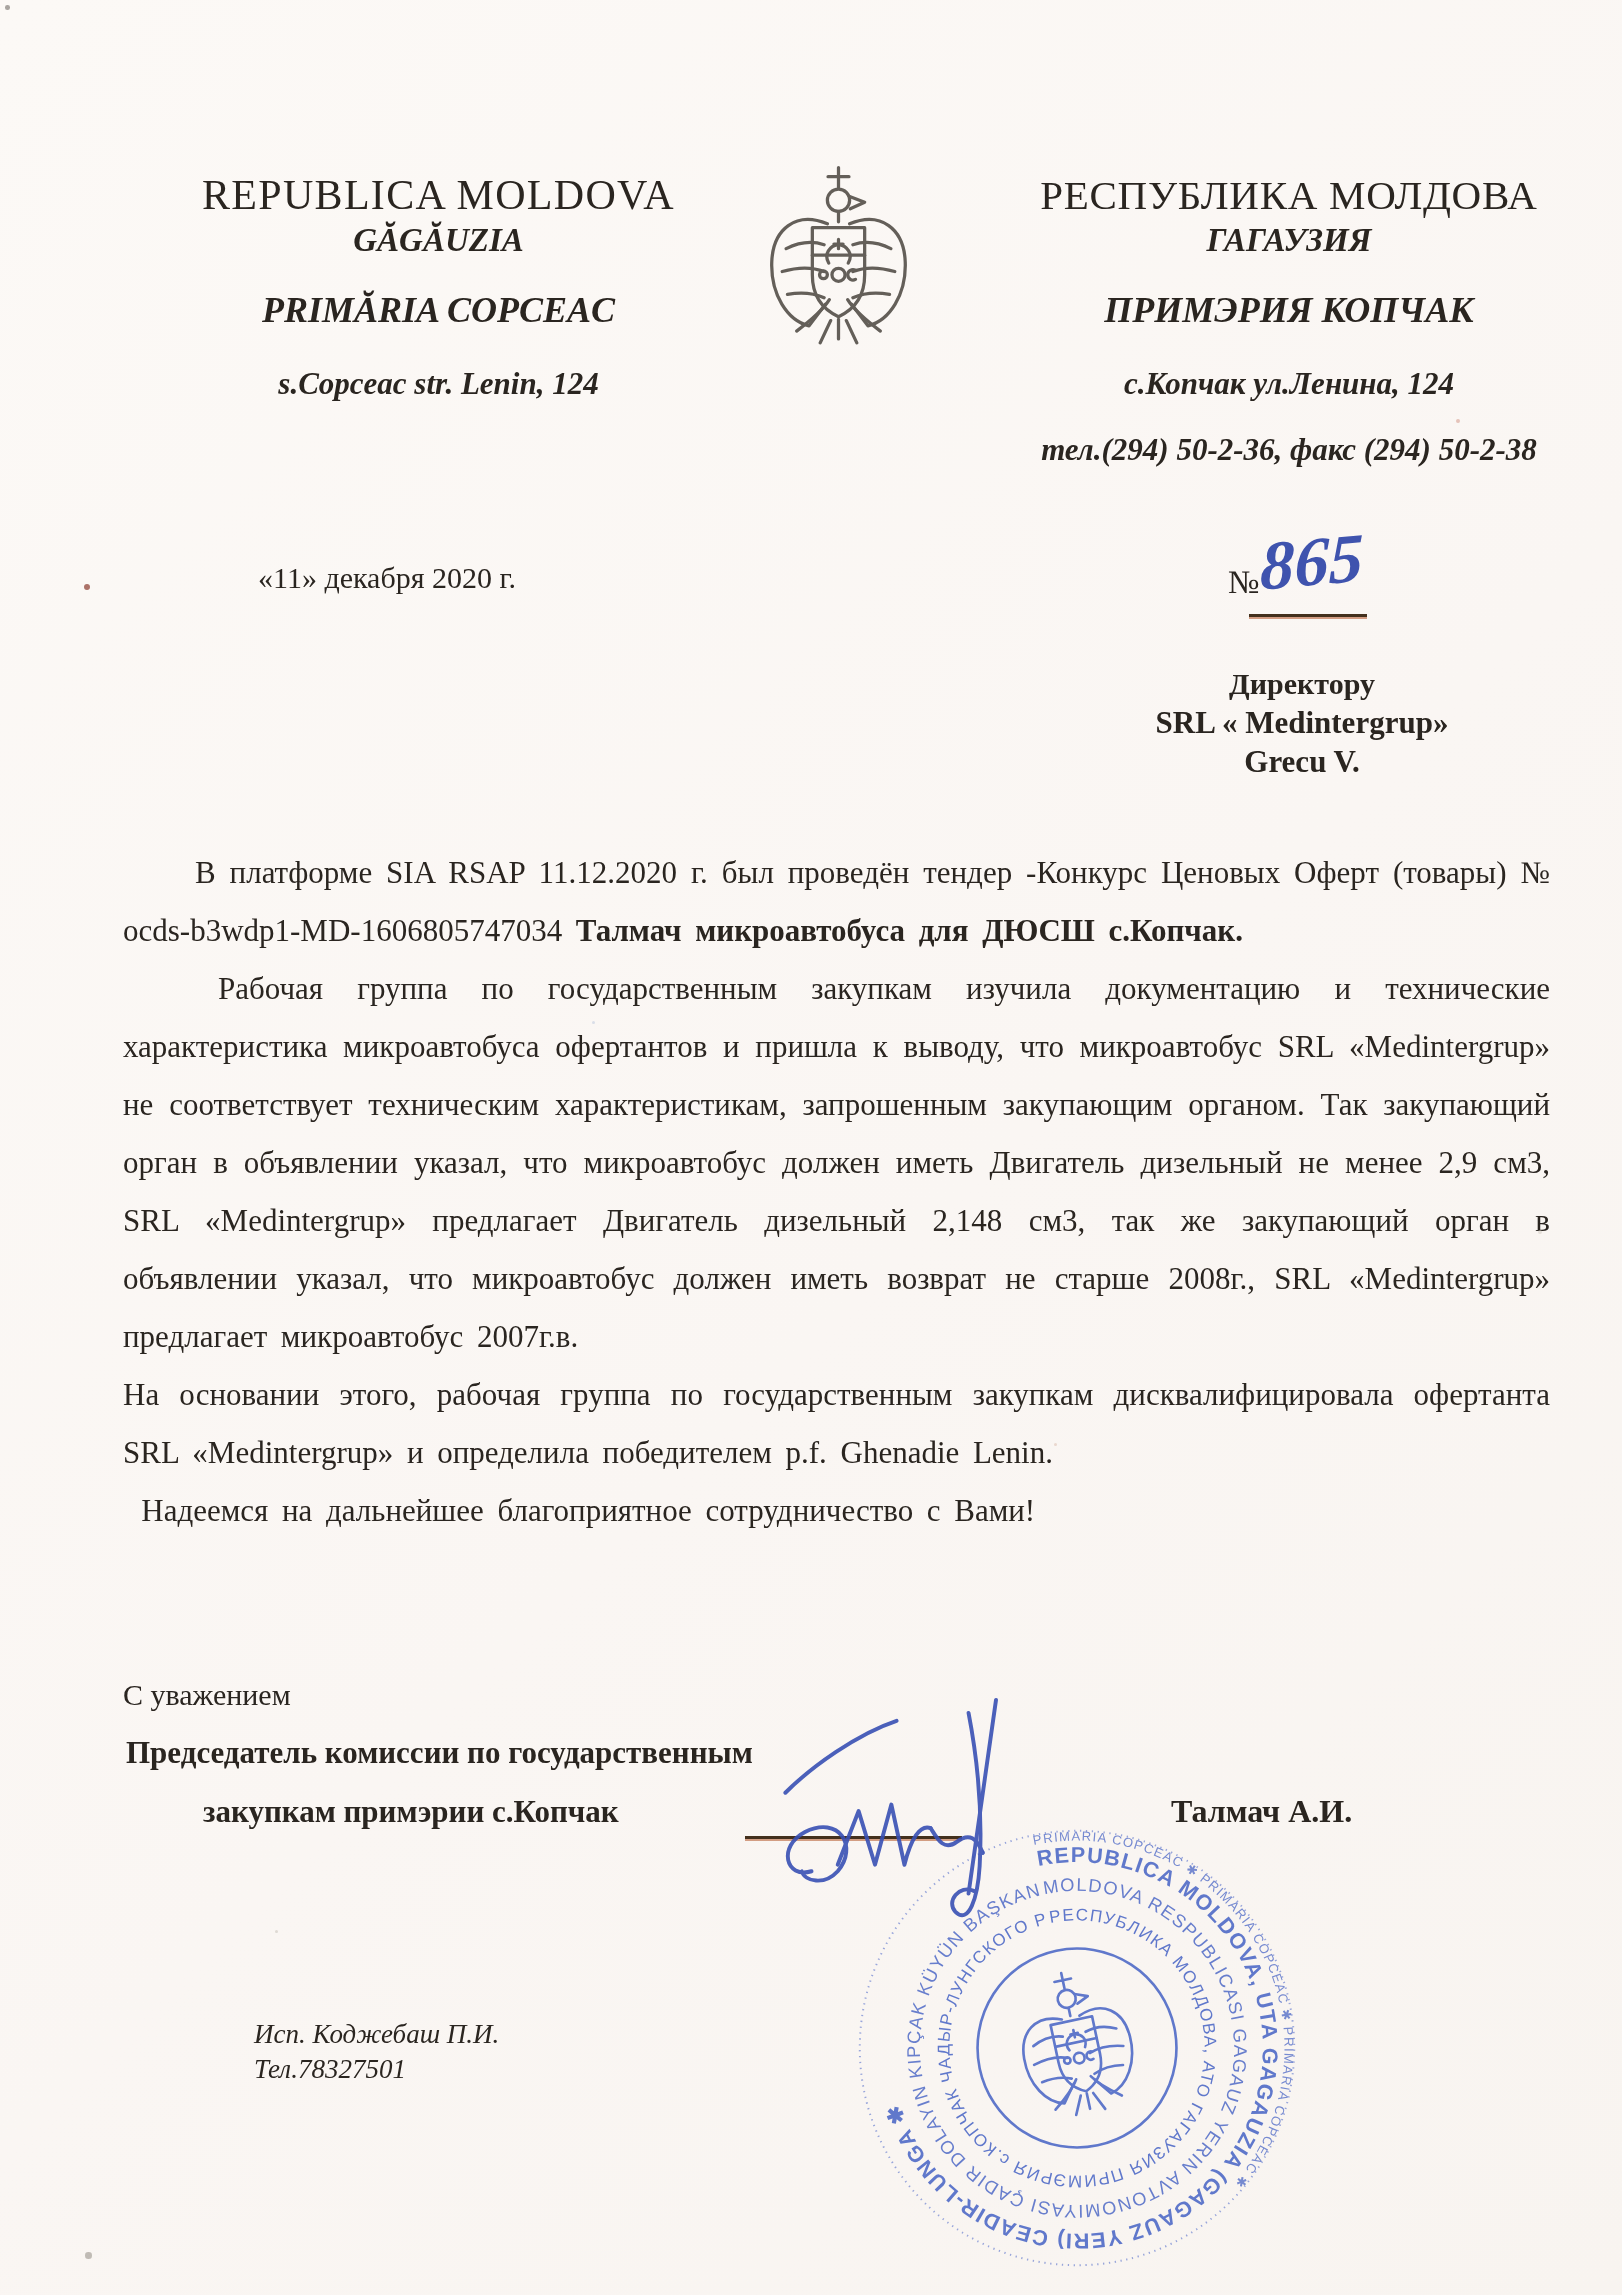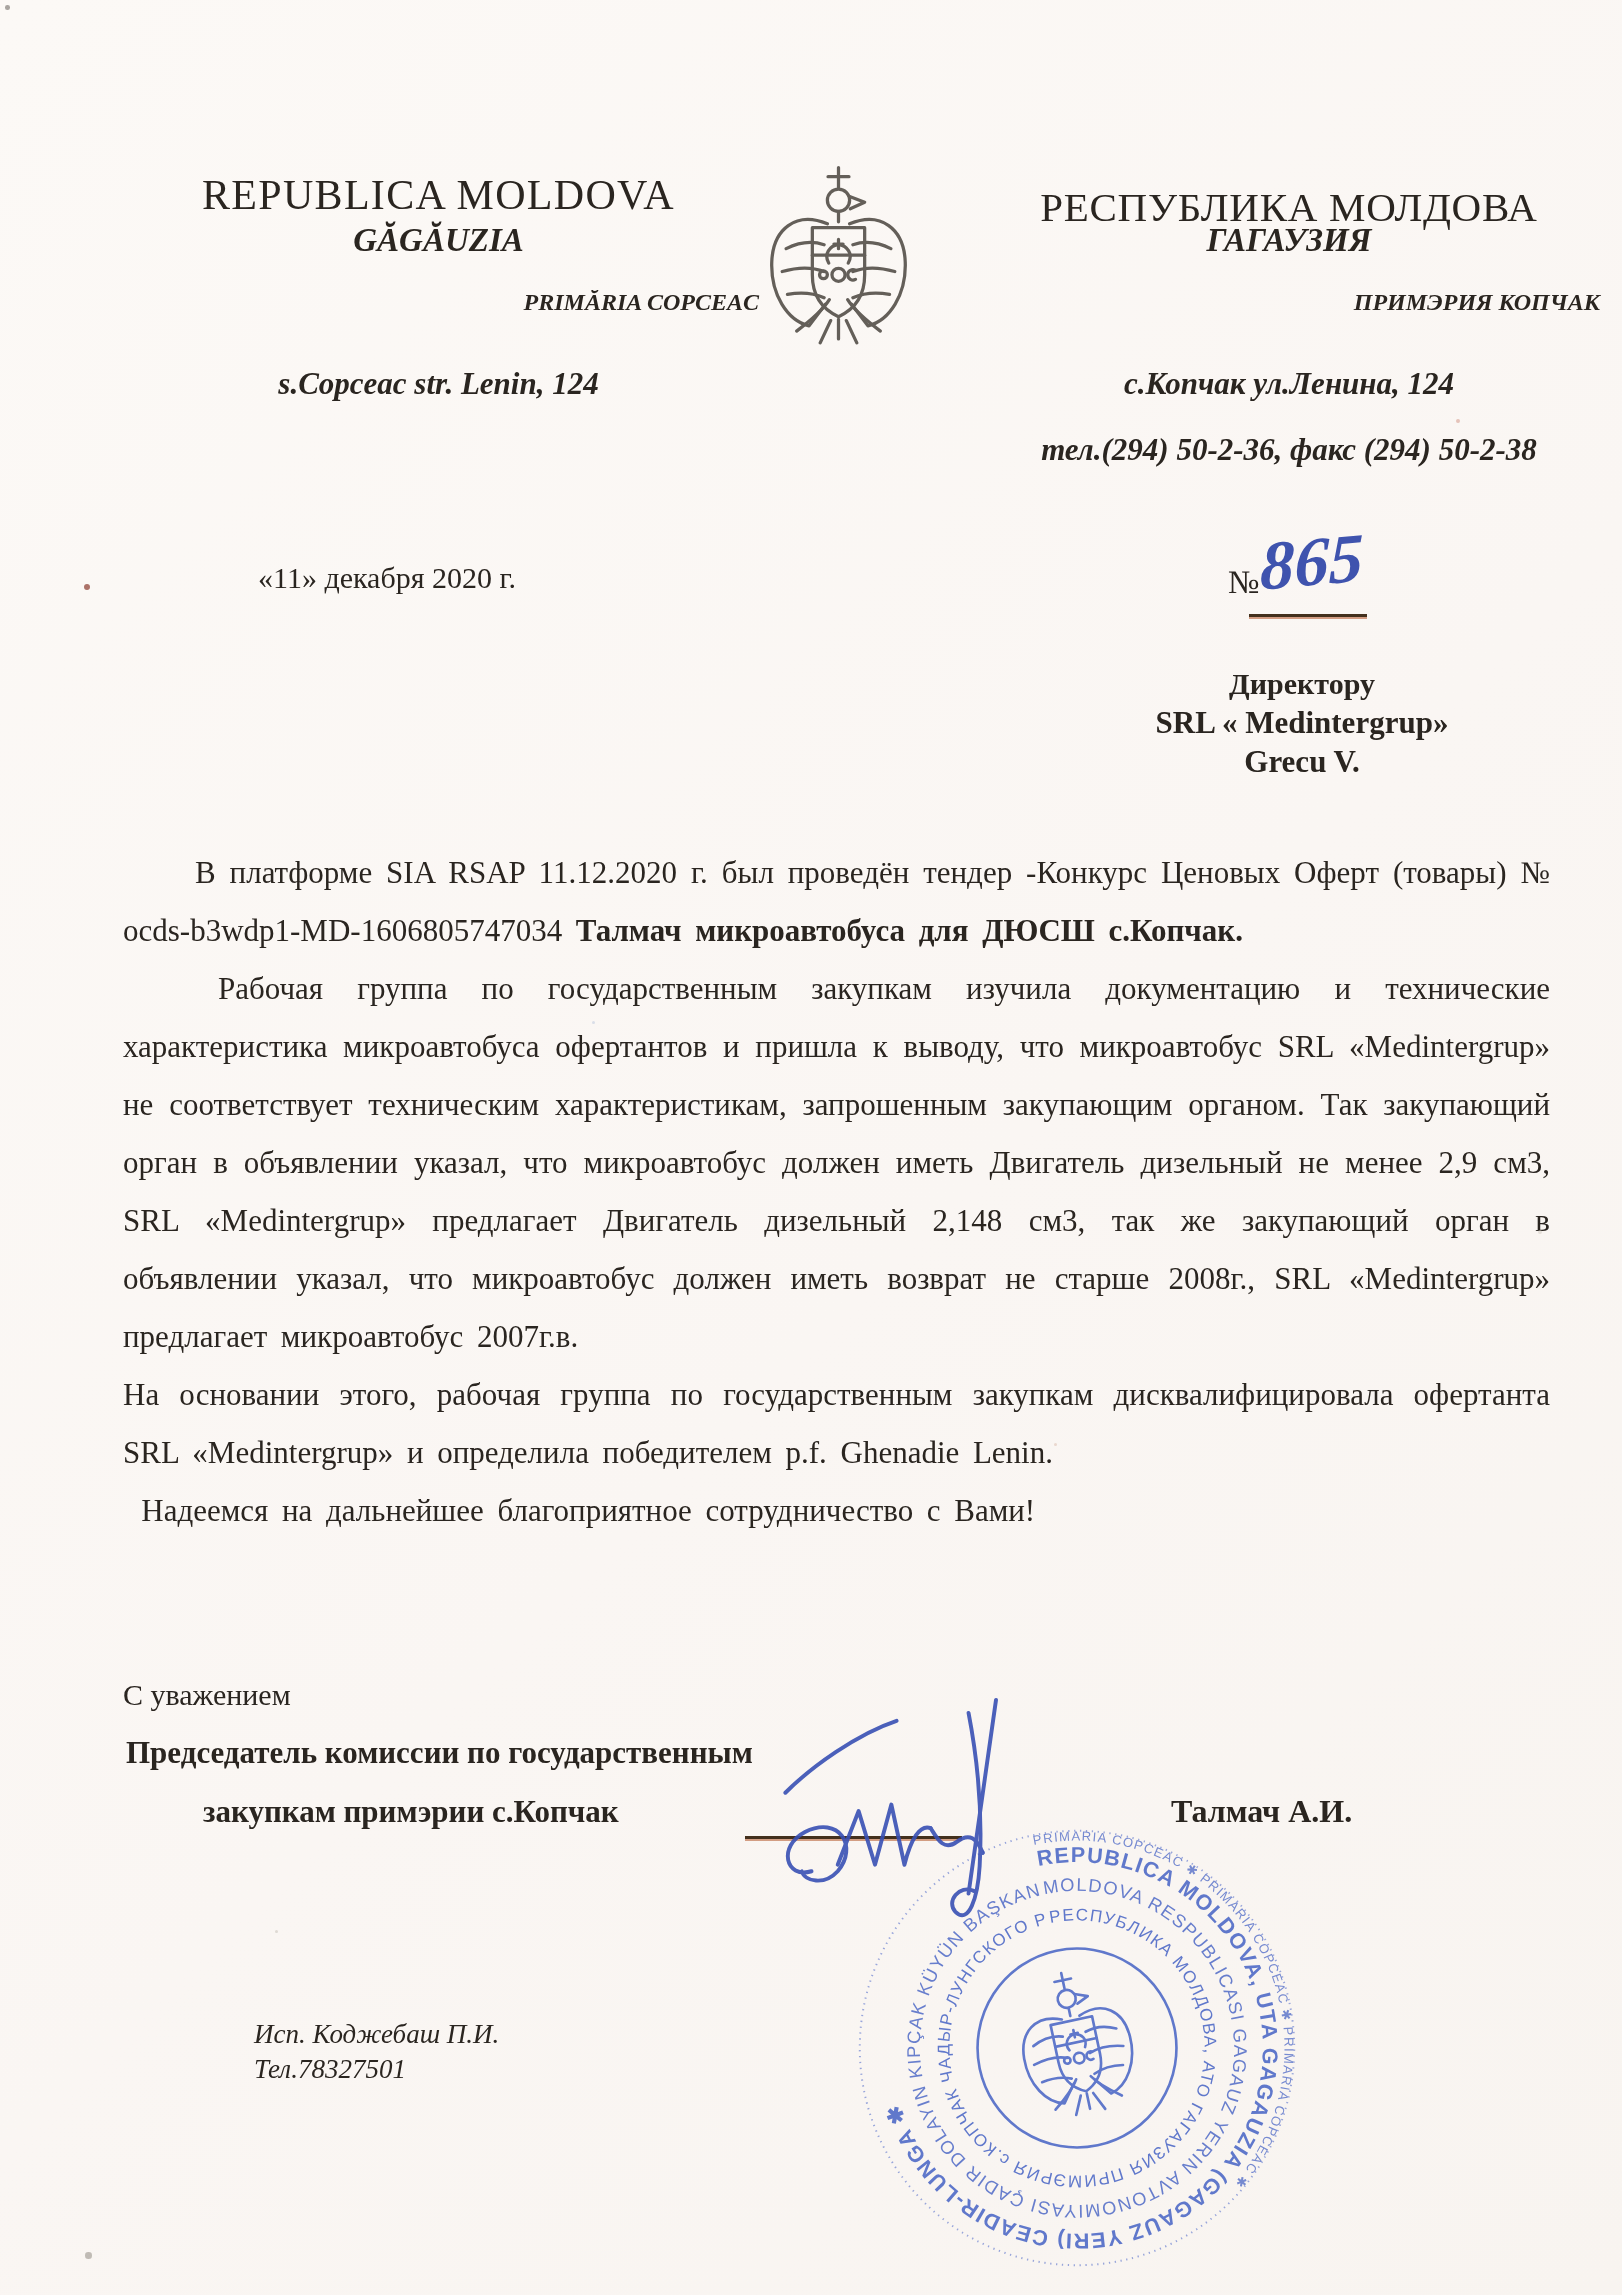--- a/index.html
+++ b/index.html
@@ -8,21 +8,21 @@
     background:linear-gradient(135deg,#fcf9f6 0%,#faf6f3 55%,#f8f4f0 100%);
     font-family:"Liberation Serif","DejaVu Serif",serif;color:#2a2520;
   }
   .abs{position:absolute;}
   .center{text-align:center;}
   .bi{font-weight:bold;font-style:italic;}
   .b{font-weight:bold;}
   .hdr-main{font-size:42px;letter-spacing:1.3px;white-space:nowrap;}
   .hdr-main-ru{font-size:41px;letter-spacing:0.7px;white-space:nowrap;}
   .hdr-sub{font-size:33px;white-space:nowrap;}
-  .hdr-org{font-size:24px;white-space:nowrap;text-align:right;}
+  .hdr-org{font-size:36px;white-space:nowrap;}
   .hdr-addr{font-size:31px;white-space:nowrap;}
   .ref-line{font-size:30px;white-space:nowrap;}
   .addr-line{font-size:31px;font-weight:bold;white-space:nowrap;line-height:39px;}
   #body-text{font-size:31px;line-height:58px;text-align:justify;word-spacing:5.9px;}
   #body-text p{margin:0;}
   .closing{font-size:30px;white-space:nowrap;}
   .sig-title{font-size:31px;font-weight:bold;white-space:nowrap;}
   .signer{font-size:32px;font-weight:bold;white-space:nowrap;}
   .exec{font-size:27px;font-style:italic;line-height:35px;white-space:nowrap;}
   .hand-number{
@@ -71,21 +71,21 @@
     <div class="abs center hdr-addr bi" style="left:0;top:366px;width:100%;">s.Copceac  str. Lenin, 124</div>
   </div>
 
   <div class="abs" style="left:760px;top:162px;color:#4a453e;opacity:.85;">
     <svg width="157" height="206" viewBox="0 0 240 310">
       <use href="#emblem"></use>
     </svg>
   </div>
 
   <div class="abs" style="left:978px;top:0;width:622px;height:497px;">
-    <div class="abs center hdr-main-ru" style="left:0;top:171px;width:100%;margin-top:12px;">РЕСПУБЛИКА МОЛДОВА</div>
+    <div class="abs center hdr-main-ru" style="left:0;top:171px;width:100%;">РЕСПУБЛИКА МОЛДОВА</div>
     <div class="abs center hdr-sub bi" style="left:0;top:222px;width:100%;">ГАГАУЗИЯ</div>
     <div class="abs center hdr-org bi" style="left:0;top:289px;width:100%;">ПРИМЭРИЯ КОПЧАК</div>
     <div class="abs center hdr-addr bi" style="left:0;top:366px;width:100%;">с.Копчак  ул.Ленина, 124</div>
     <div class="abs center hdr-addr bi" style="left:0;top:432px;width:100%;">тел.(294) 50-2-36, факс (294) 50-2-38</div>
   </div>
 
   <div class="abs ref-line" style="left:258px;top:561px;">«11» декабря 2020 г.</div>
   <div class="abs ref-line" style="left:1228px;top:564px;font-size:33px;">№</div>
   <div class="abs hand-number" style="left:1260px;top:523px;">865</div>
   <div class="abs ink-underline" style="left:1249px;top:614px;width:118px;"></div>

